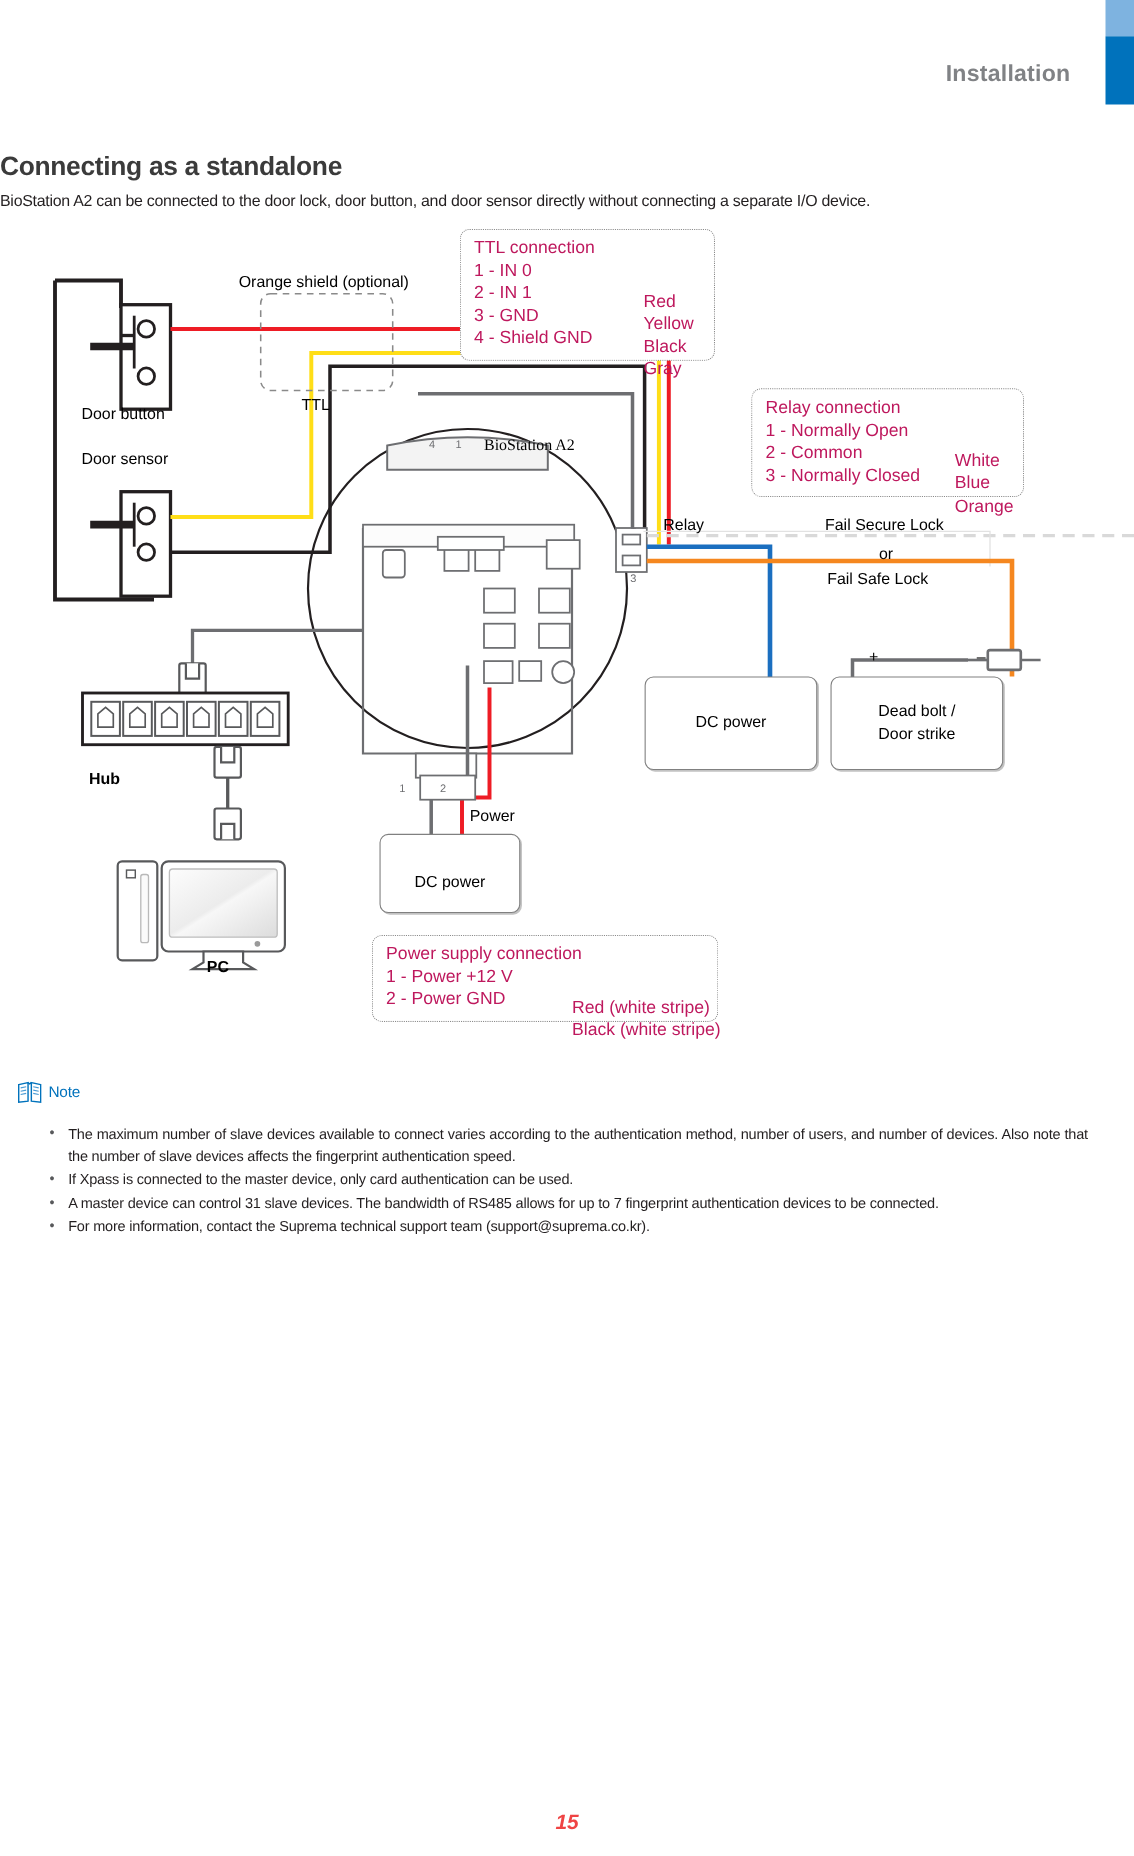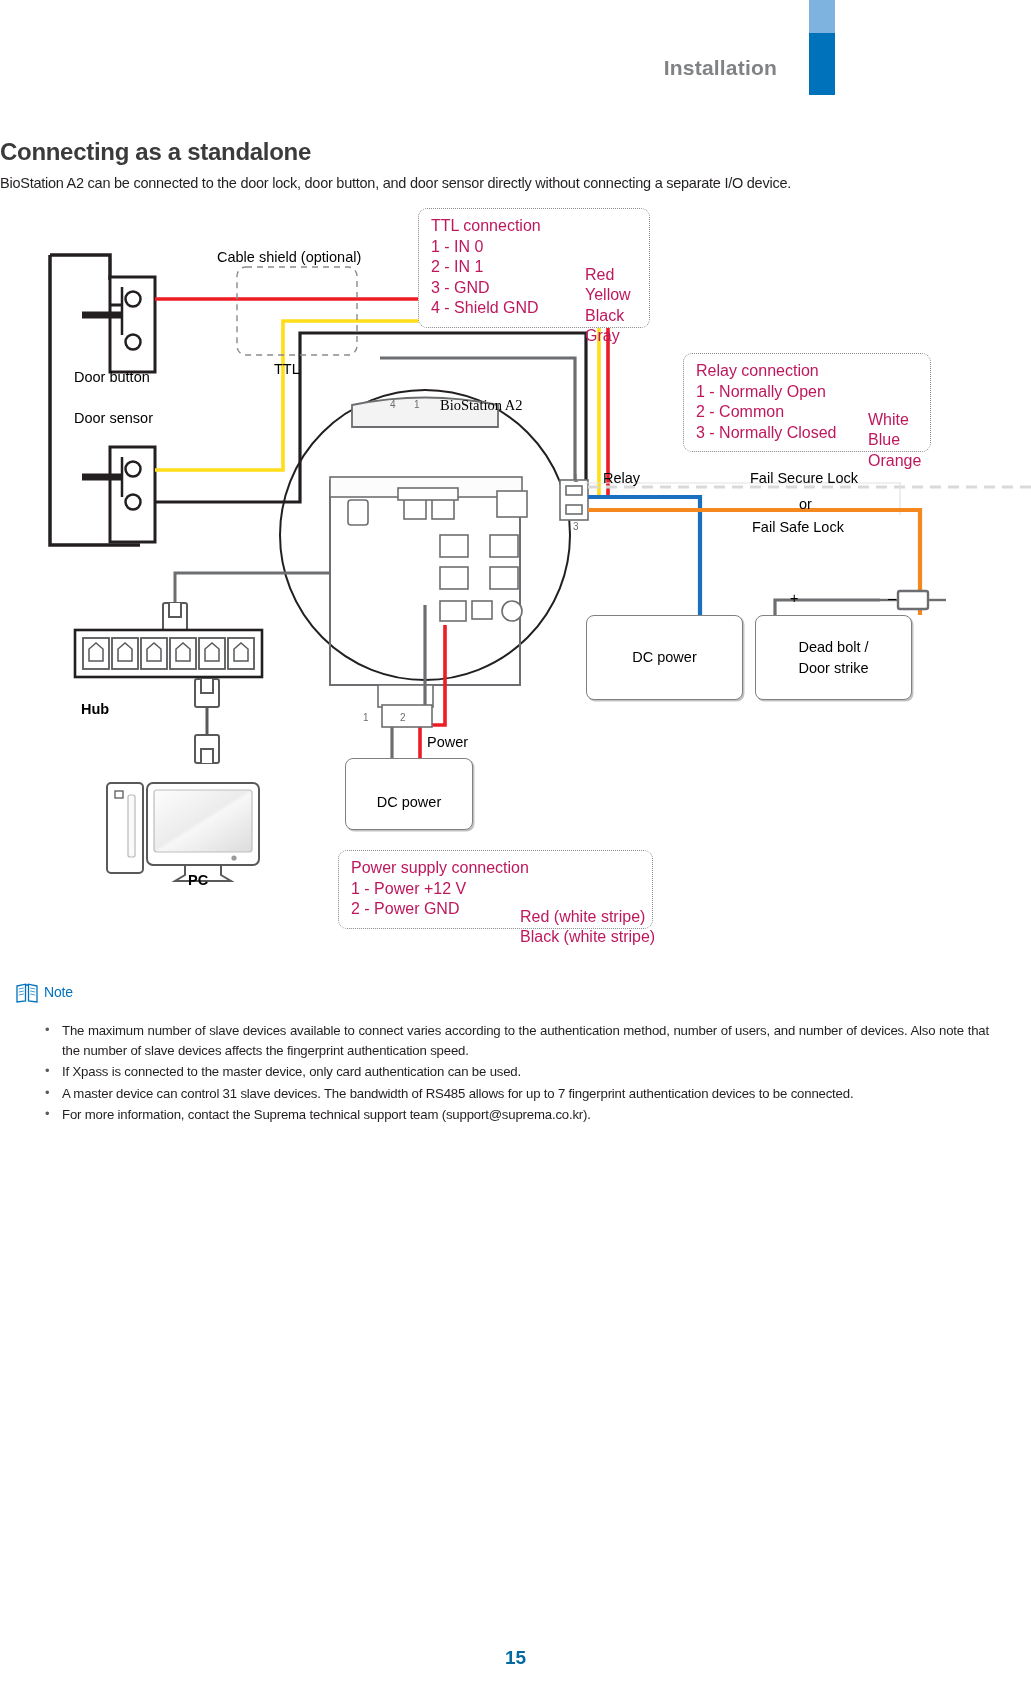--- a/index.html
+++ b/index.html
@@ -7,21 +7,21 @@
   body {
     width:1031px; height:1687px;
     background:#ffffff;
     font-family:"Liberation Sans", sans-serif;
     color:#231f20;
     position:relative;
     overflow:hidden;
   }
 
   
-  .hdr { position:absolute; left:0; top:0; width:835px; height:110px; }
+  .hdr { position:absolute; left:0; top:0; width:1031px; height:110px; }
   .hdr-title {
     position:absolute; right:58px; top:56px;
     font-size:21px; font-weight:bold; color:#808285;
     letter-spacing:.2px;
   }
   .hdr-bar-light {
     position:absolute; right:0; top:0; width:26px; height:33px;
     background:#7eb3e0;
   }
   .hdr-bar-dark {
@@ -98,21 +98,21 @@
   }
   ul.notes li::before {
     content:"•";
     position:absolute; left:-17px; top:-1px;
     color:#58595b; font-size:13px;
   }
 
   
   .pagenum {
     position:absolute; left:0; right:0; bottom:18px;
-    text-align:center; font-size:19px; font-weight:bold; color:#0369a1;
+    text-align:center; font-size:19px; font-weight:bold; color:#ef4444;font-style:italic;
   }
 </style>
 </head>
 <body>
 
 <div class="hdr">
   <div class="hdr-title">Installation</div>
   <div class="hdr-bar-light"></div>
   <div class="hdr-bar-dark"></div>
 </div>
@@ -248,21 +248,21 @@
     <rect x="107" y="578" width="36" height="90" rx="4" fill="#ffffff" stroke="#58595b" stroke-width="2"></rect>
     <rect x="115" y="586" width="8" height="7" fill="#ffffff" stroke="#58595b" stroke-width="1.3"></rect>
     <rect x="128" y="590" width="7" height="62" rx="2" fill="#fafafa" stroke="#b9b9b9" stroke-width="1.2"></rect>
 
     <rect x="147" y="578" width="112" height="82" rx="6" fill="#ffffff" stroke="#58595b" stroke-width="2"></rect>
     <rect x="154" y="585" width="98" height="62" rx="3" fill="url(#scr)" stroke="#bdbdbd" stroke-width="1.2"></rect>
     <circle cx="234" cy="653" r="2.6" fill="#9a9a9a"></circle>
     <path d="M185 660 L185 670 L175 676 L231 676 L221 670 L221 660 Z" fill="#ffffff" stroke="#58595b" stroke-width="2"></path>
   </svg>
 
-  <div class="lbl" style="left:217px; top:44px;">Cable shield (optional)</div>
+  <div class="lbl" style="left:217px; top:44px;">Orange shield (optional)</div>
   <div class="lbl" style="left:274px; top:156px;">TTL</div>
   <div class="lbl" style="left:74px; top:164px;">Door button</div>
   <div class="lbl" style="left:74px; top:205px;">Door sensor</div>
   <div class="lbl" style="left:440px; top:192px;font-family:Liberation Serif, serif;">BioStation A2</div>
   <div class="lbl" style="left:603px; top:265px;">Relay</div>
   <div class="lbl" style="left:750px; top:265px;">Fail Secure Lock</div>
   <div class="lbl" style="left:799px; top:291px;">or</div>
   <div class="lbl" style="left:752px; top:314px;">Fail Safe Lock</div>
   <div class="lbl" style="left:81px; top:496px; font-weight:bold;text-align:center;">Hub</div>
   <div class="lbl" style="left:188px; top:667px; font-weight:bold;">PC</div>

